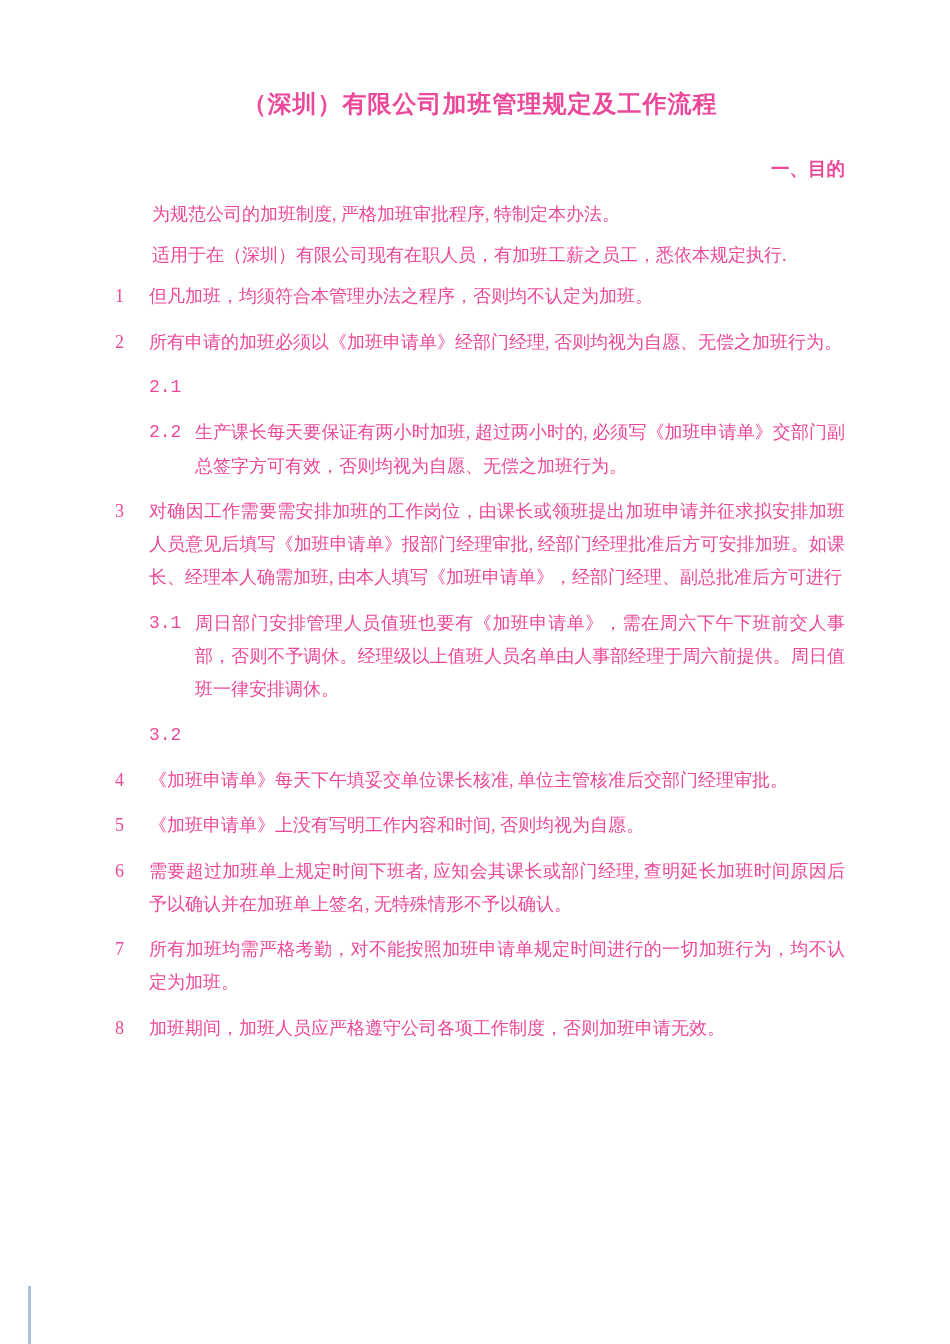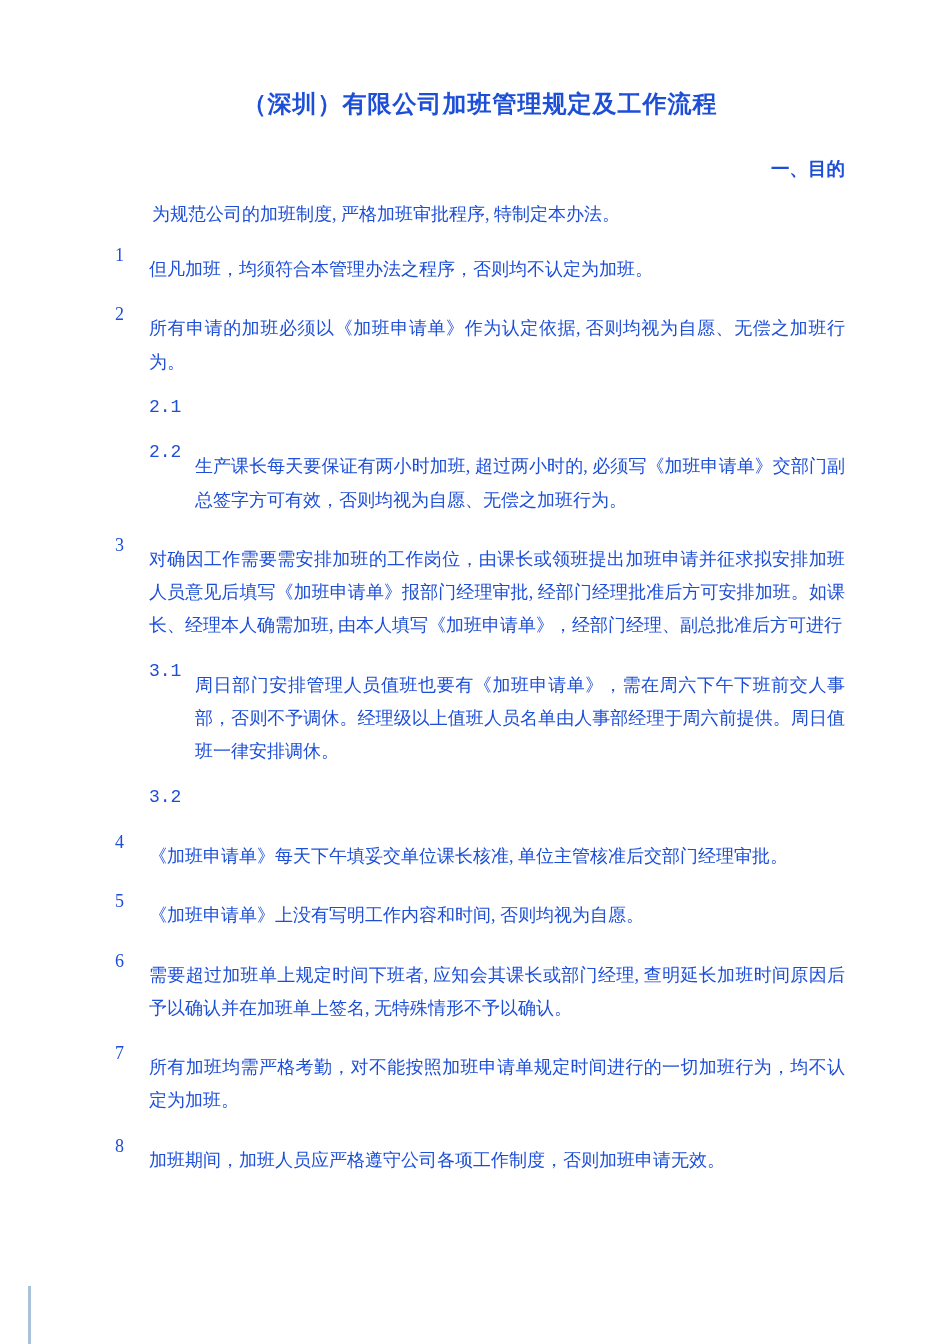--- a/index.html
+++ b/index.html
@@ -6,21 +6,21 @@
     margin: 0;
     padding: 0;
     background: #ffffff;
   }
   .page {
     position: relative;
     width: 950px;
     height: 1344px;
     box-sizing: border-box;
     background: #ffffff;
-    color: #1d4ed8;
+    color: #ec4899;
     font-family: "Liberation Serif", "DejaVu Serif", serif;
     font-size: 18px;
     line-height: 1.85;
     padding: 88px 105px 30px 115px;
     overflow: hidden;
   }
   .doc-title {
     text-align: center;
     font-size: 24px;
     font-weight: bold;
@@ -53,51 +53,51 @@
   .rule-item.lvl2 {
     padding-left: 34px;
   }
   .rule-item.lvl2 .num {
     width: 46px;
     font-family: Liberation Mono, monospace;
   }
   .rule-item .txt {
     flex: 1 1 auto;
     text-align: justify;
-    margin-top: 14px;
   }
   .edge-mark {
     position: absolute;
     left: 28px;
     bottom: 0;
     width: 3px;
     height: 58px;
     background: #a9c2da;
   }
 </style>
 </head>
 <body>
 
 <div class="page">
 
   <h1 class="doc-title">（深圳）有限公司加班管理规定及工作流程</h1>
 
   <div class="section-heading">一、目的</div>
   <p class="section-para">为规范公司的加班制度, 严格加班审批程序, 特制定本办法。</p>
 
+  <p class="section-para">适用于在（深圳）有限公司现有在职人员，有加班工薪之员工，悉依本规定执行.</p>
 
 
   <div class="rule-item lvl1">
     <span class="num">1</span>
     <div class="txt">但凡加班，均须符合本管理办法之程序，否则均不认定为加班。</div>
   </div>
 
   <div class="rule-item lvl1">
     <span class="num">2</span>
-    <div class="txt">所有申请的加班必须以《加班申请单》作为认定依据, 否则均视为自愿、无偿之加班行为。</div>
+    <div class="txt">所有申请的加班必须以《加班申请单》经部门经理, 否则均视为自愿、无偿之加班行为。</div>
   </div>
 
   <div class="rule-item lvl2">
     <span class="num">2.1</span>
   </div>
 
   <div class="rule-item lvl2">
     <span class="num">2.2</span>
     <div class="txt">生产课长每天要保证有两小时加班, 超过两小时的, 必须写《加班申请单》交部门副总签字方可有效，否则均视为自愿、无偿之加班行为。</div>
   </div>

